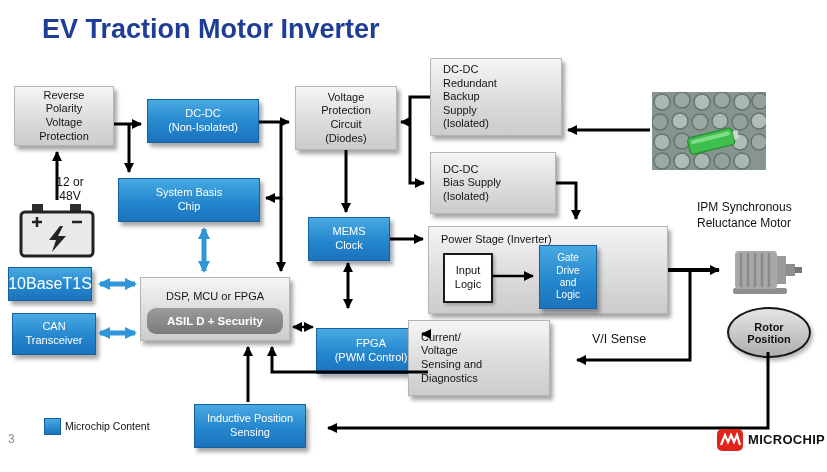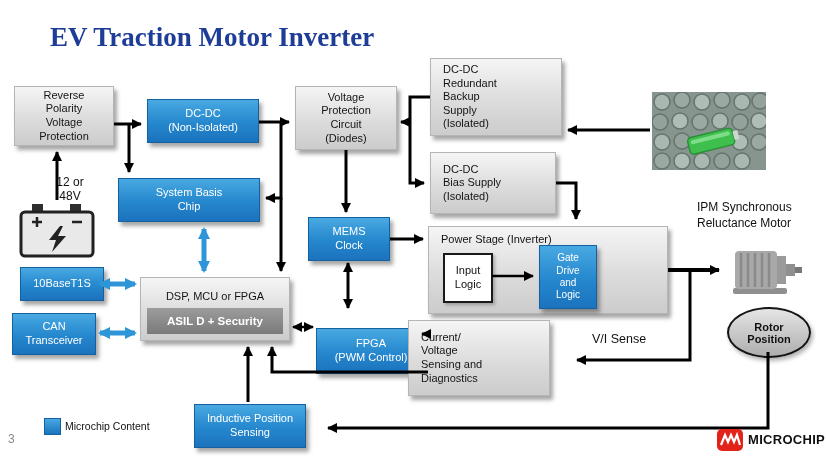--- a/index.html
+++ b/index.html
@@ -1,31 +1,31 @@
 <!DOCTYPE html>
 <html><head>
 <meta charset="utf-8">
 <style>
   html,body{margin:0;padding:0;background:#fff;}
   .canvas{position:relative;width:827px;height:472px;background:#ffffff;overflow:hidden;
           font-family:"Liberation Sans",sans-serif;color:#111;}
-  .title{position:absolute;left:34px;top:6px;margin:16px;font-size:27px;font-weight:700;color:#1E3D96;font-family:Liberation Serif, serif;}
+  .title{position:absolute;left:34px;top:6px;margin:8px;font-size:27px;font-weight:700;color:#1E3D96;}
   .block{position:absolute;display:flex;align-items:center;justify-content:center;text-align:center;
          white-space:pre-line;font-size:11px;line-height:1.24;box-sizing:border-box;}
   .gray{background:linear-gradient(180deg,#f5f5f5 0%,#dcdcdc 55%,#cccccc 100%);
         border:1px solid #b5b5b5;color:#141414;box-shadow:3px 4px 4px rgba(0,0,0,.35);}
   .blue{background:linear-gradient(180deg,#48a9e2 0%,#2587cd 55%,#1b73bd 100%);
         border:1px solid #15619f;color:#ffffff;box-shadow:3px 4px 4px rgba(0,0,0,.35);}
   .la{justify-content:flex-start;text-align:left;padding-left:12px;}
   .white-box{background:#ffffff;border:2px solid #1a1a1a;color:#111;box-shadow:2px 2px 3px rgba(0,0,0,.25);}
   .ps-label{position:absolute;left:12px;top:6px;font-size:11px;color:#111;white-space:pre-line;}
   .dsp-block{flex-direction:column;justify-content:flex-start;padding-top:12px;}
   .asil-band{position:absolute;left:6px;right:6px;bottom:6px;height:26px;
              background:linear-gradient(180deg,#9c9c9c,#7a7a7a);color:#fff;font-weight:700;font-size:11.5px;
-             display:flex;align-items:center;justify-content:center;}
+             display:flex;align-items:center;justify-content:center;border-radius:9px;}
   .ellipse{position:absolute;border-radius:50%;border:2px solid #141414;
            background:linear-gradient(180deg,#e5e5e5,#aeaeae);display:flex;align-items:center;justify-content:center;
            text-align:center;white-space:pre-line;font-size:11px;font-weight:700;box-shadow:2px 3px 4px rgba(0,0,0,.3);}
   .txt{position:absolute;white-space:pre-line;color:#111;}
   .overlay{position:absolute;left:0;top:0;pointer-events:none;}
   .legend-swatch{position:absolute;left:44px;top:418px;width:15px;height:15px;
                  background:linear-gradient(180deg,#48a9e2,#1b73bd);border:1px solid #15619f;}
   .legend-label{position:absolute;left:65px;top:420px;font-size:10.5px;color:#111;}
   .pagenum{position:absolute;left:8px;top:432px;font-size:12px;color:#8a8a8a;}
   .copyright{position:absolute;left:320px;top:443px;font-size:8.5px;color:#9a9a9a;}
@@ -136,21 +136,21 @@
       <line x1="42" y1="12" x2="42" y2="46"></line>
     </g>
     <rect x="50" y="15" width="9" height="28" fill="#9a9a9a"></rect>
     <rect x="59" y="23" width="9" height="12" fill="#8f8f8f"></rect>
     <rect x="68" y="26" width="7" height="6" fill="#777"></rect>
   </svg>
 
   <div class="ellipse" style="left:727px;top:307px;width:80px;height:47px">Rotor
 Position</div>
 
-  <div class="block blue" style="left:20px;top:267px;width:84px;height:34px;font-size:11px">10BaseT1S</div>
+  <div class="block blue" style="left:8px;top:267px;width:84px;height:34px;font-size:16px">10BaseT1S</div>
 
   <div class="block blue" style="left:12px;top:313px;width:84px;height:42px">CAN
 Transceiver</div>
 
   <div class="block gray dsp-block" style="left:140px;top:277px;width:150px;height:64px">
     <span>DSP, MCU or FPGA</span>
     <div class="asil-band">ASIL D + Security</div>
   </div>
 
   <div class="block blue" style="left:316px;top:328px;width:110px;height:46px">FPGA

